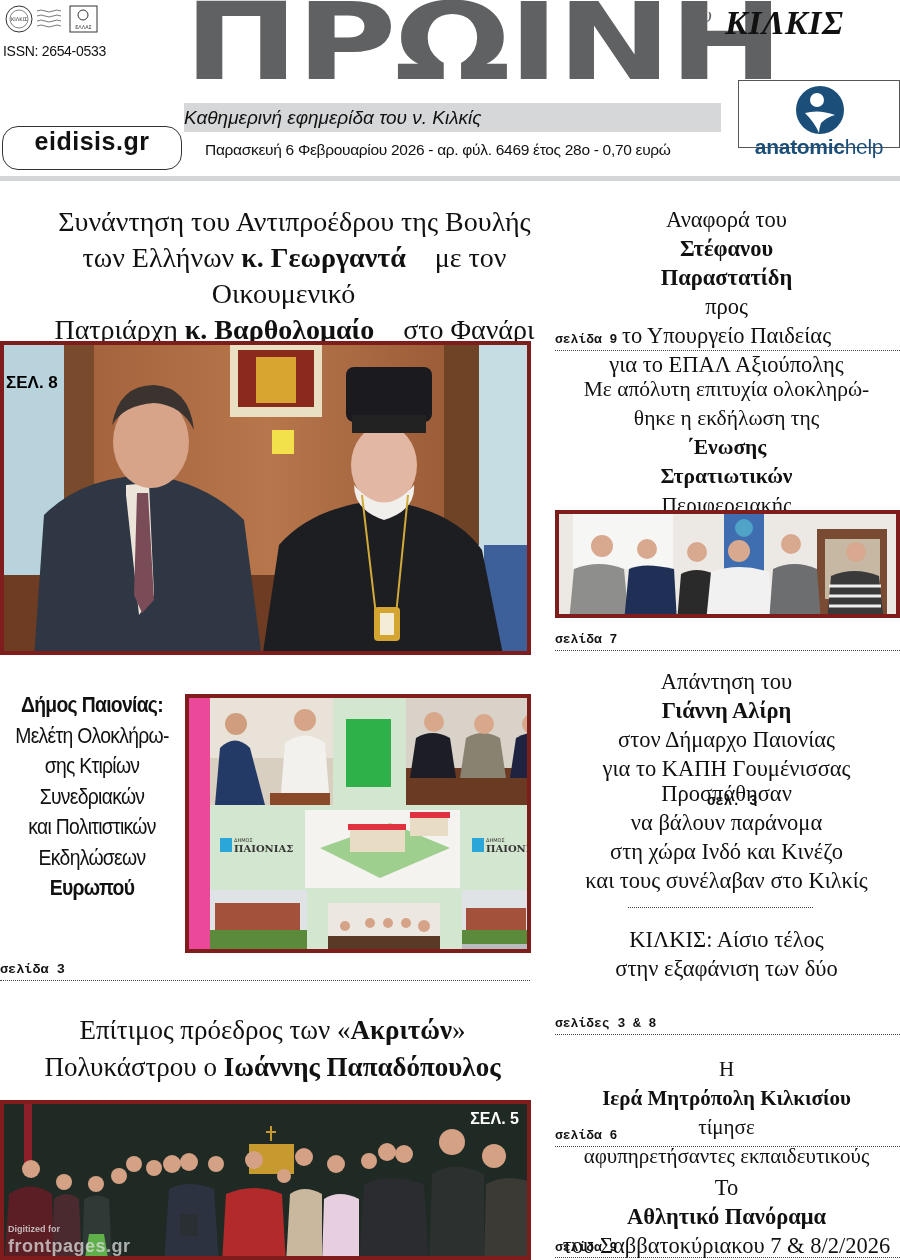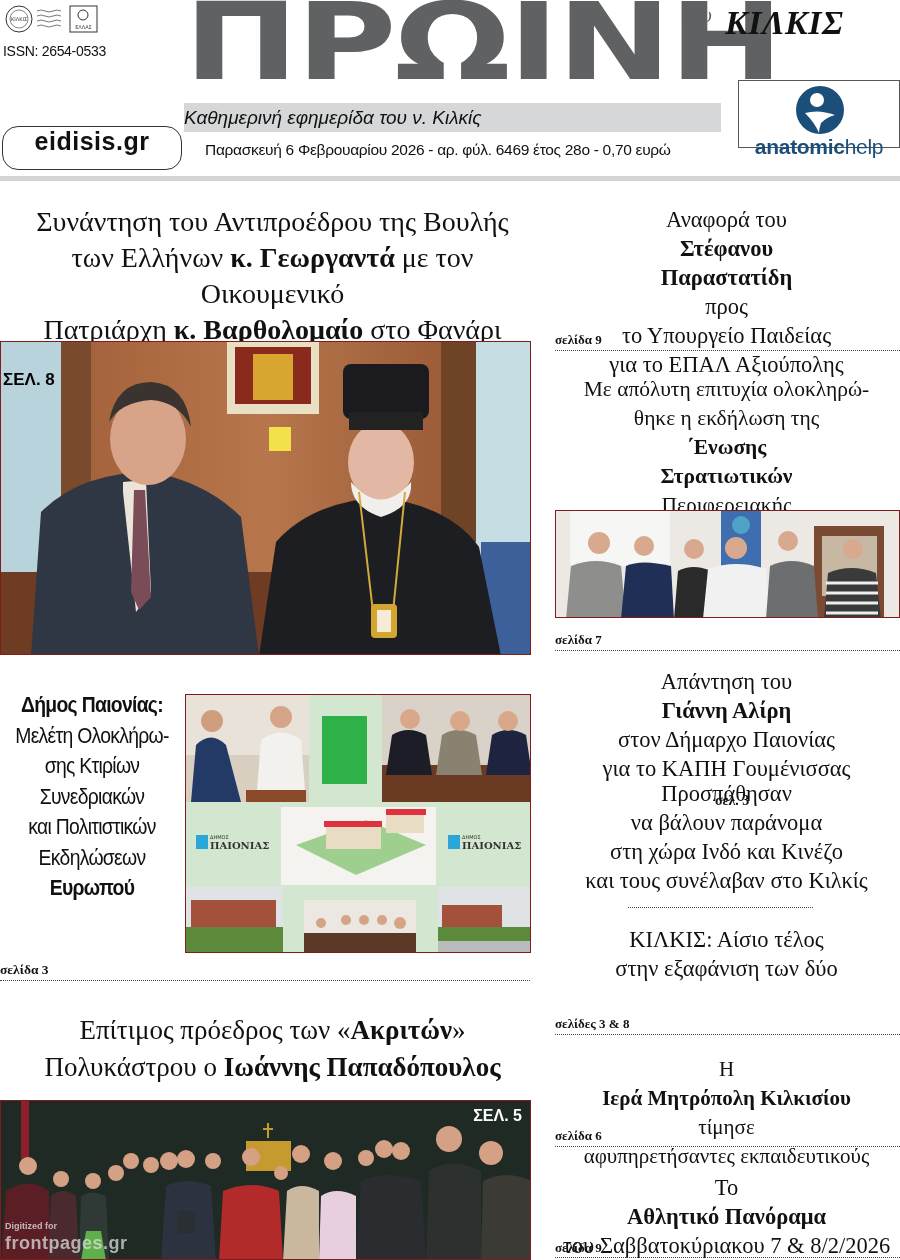--- a/index.html
+++ b/index.html
@@ -22,28 +22,28 @@
   .dateline{left:205px;top:141px;font-family:"Liberation Sans",sans-serif;font-size:15.5px;letter-spacing:-0.3px;color:#111;}
   .ad{left:738px;top:80px;width:162px;height:68px;border:1.5px solid #555;background:#fff;}
   .ad-logo{position:absolute;left:56px;top:4px;width:50px;height:50px;}
   .ad-text{position:absolute;left:0;right:0;top:54px;text-align:center;font-family:"Liberation Sans",sans-serif;font-size:21px;color:#1b4f7a;letter-spacing:-0.3px;}
   .ad-text b{font-weight:700;}
   .hrule{left:0;top:176px;width:900px;height:5px;background:#d4d5d6;}
 
   
   .hl{text-align:center;font-family:"Liberation Serif","DejaVu Serif",serif;color:#111;}
   .main-hl{left:0;top:204px;width:545px;font-size:28px;line-height:36px;}
-  .main-hl span{display:block;}
-  .photo{overflow:hidden;border:1px solid #7f1d1d;}
+  .main-hl span{display:block;padding-left:22px;}
+  .photo{overflow:hidden;border:4px solid #7f1d1d;}
   .tag{position:absolute;font-family:"Liberation Sans",sans-serif;font-weight:700;color:#000;font-size:17px;}
 
   .right-block{left:553px;width:347px;}
   .rhl{text-align:center;font-family:"Liberation Serif","DejaVu Serif",serif;font-size:22.5px;line-height:29px;color:#111;}
   .rhl span{display:block;}
-  .pg{font-family:Liberation Serif, serif;font-size:13px;color:#111;font-weight:700;}
+  .pg{font-family:Liberation Mono, monospace;font-size:13px;color:#111;font-weight:700;}
   .dots{height:0;border-top:1.5px dotted #444;}
 
   .left-story{left:0;top:690px;width:184px;text-align:center;font-family:"Liberation Sans",sans-serif;font-size:22px;line-height:30.5px;letter-spacing:-0.8px;transform:scaleX(0.88);transform-origin:center top;}
   .left-story span{display:block;}
 </style>
 </head>
 <body>
 
 <div class="abs stamps">
   <svg width="94" height="30" viewBox="0 0 94 30">
@@ -127,21 +127,21 @@
 <div class="abs left-story">
   <span style="font-weight:700">Δήμος Παιονίας:</span>
   <span>Μελέτη Ολοκλήρω-</span>
   <span>σης Κτιρίων</span>
   <span>Συνεδριακών</span>
   <span>και Πολιτιστικών</span>
   <span>Εκδηλώσεων</span>
   <span style="font-weight:700">Ευρωπού</span>
 </div>
 
-<div class="abs photo" style="left:185px;top:694px;width:346px;height:259px;background:#3b82f6;">
+<div class="abs photo" style="left:185px;top:694px;width:346px;height:259px;background:#ec4899;padding-left:21px;">
   <svg width="346" height="259" viewBox="0 0 346 259" preserveAspectRatio="none">
     <rect width="346" height="259" fill="#d3e6cf"></rect>
 
     <rect x="0" y="0" width="123" height="107" fill="#e8e2d8"></rect>
     <rect x="0" y="60" width="123" height="47" fill="#d9cfc0"></rect>
     <path d="M5 107 L10 50 Q25 35 40 50 L55 107Z" fill="#243a66"></path>
     <circle cx="26" cy="26" r="11" fill="#d09d7f"></circle>
     <path d="M70 107 L75 45 Q95 30 115 45 L120 107Z" fill="#f3f1ee"></path>
     <circle cx="95" cy="22" r="11" fill="#d6a588"></circle>
     <rect x="60" y="95" width="60" height="12" fill="#8a4a2a"></rect>

